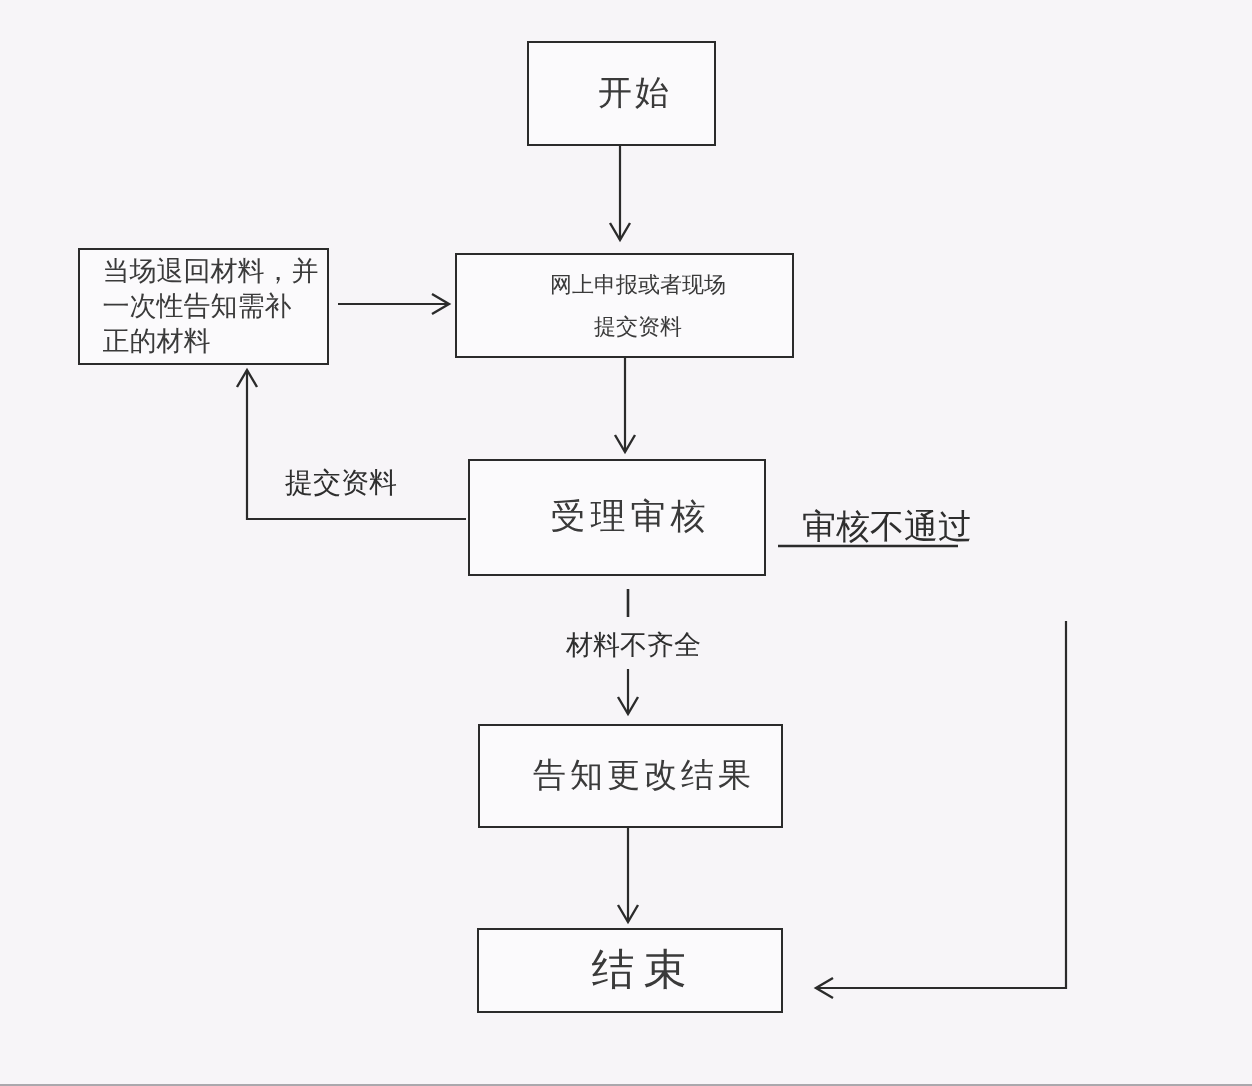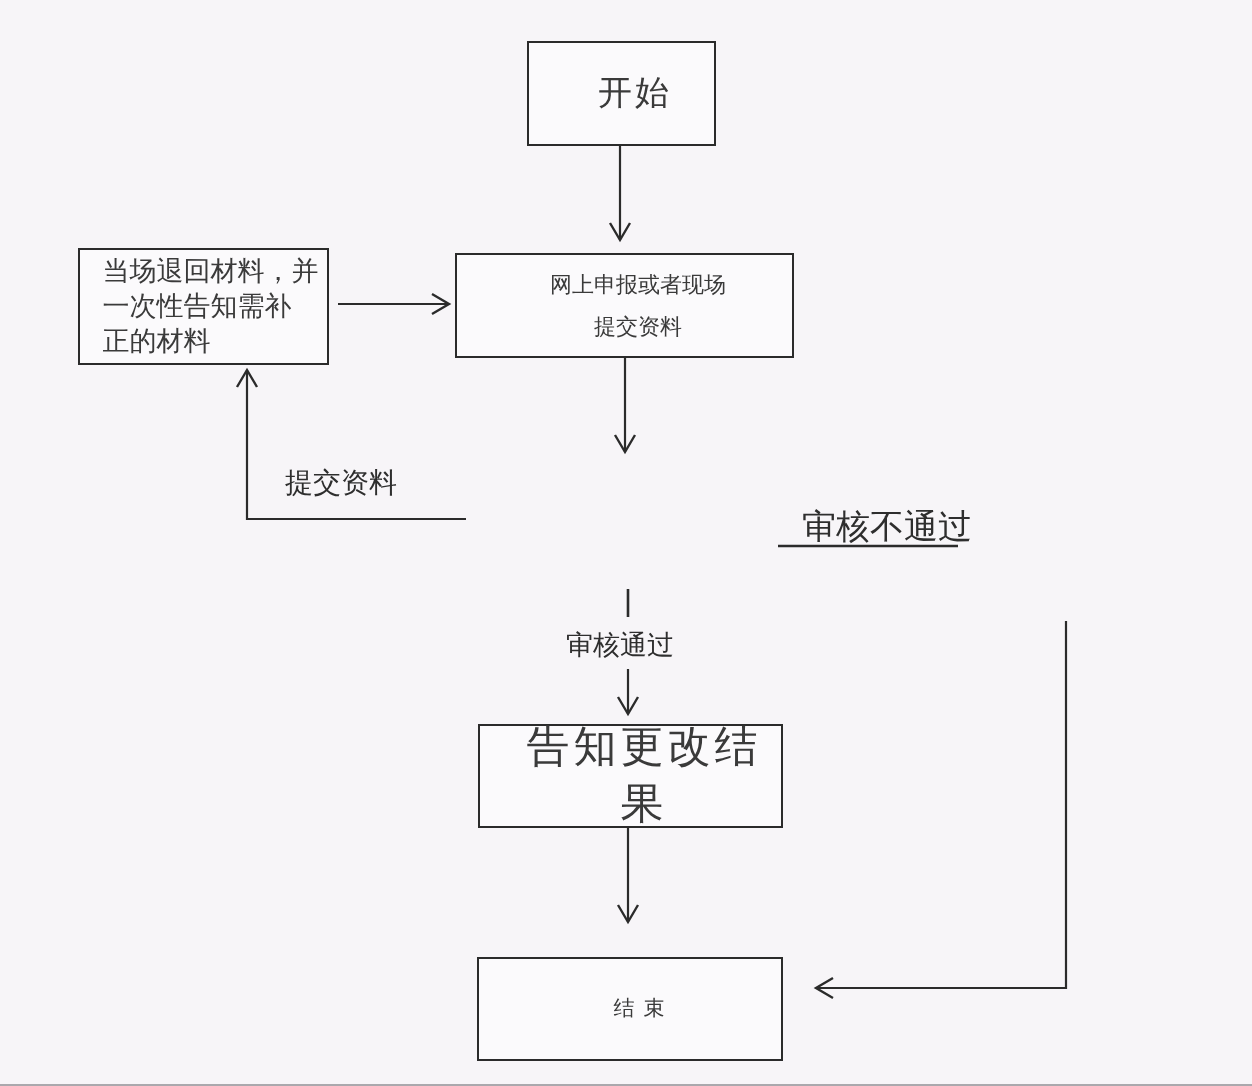--- a/index.html
+++ b/index.html
@@ -36,22 +36,22 @@
     line-height: 1.32;
     padding-left: 27px;
   }
   .node.center { text-align: center; }
   .node.left-align { justify-content: center; text-align: left; }
   .node-start   { left: 527px; top: 41px;  width: 189px; height: 105px; font-size: 34px; letter-spacing: 3px; }
   .node-submit  { left: 455px; top: 253px; width: 339px; height: 105px; font-size: 22px; line-height: 42px; }
   .node-return  { left: 78px;  top: 248px; width: 251px; height: 117px; font-size: 27px; line-height: 35px; padding-left: 14px; }
   .node-review  { left: 468px; top: 459px; width: 298px; height: 117px; font-size: 35px; letter-spacing: 5px; }
   .node-notify-fail { left: 966px; top: 504px; width: 213px; height: 116px; font-size: 28px; line-height: 34px; padding-left: 20px; }
-  .node-result  { left: 478px; top: 724px; width: 305px; height: 104px; font-size: 43px; letter-spacing: 4px; }
-  .node-end     { left: 477px; top: 957px; width: 306px; height: 104px; font-size: 21px; letter-spacing: 9px; }
+  .node-result  { left: 478px; top: 724px; width: 305px; height: 104px; font-size: 33px; letter-spacing: 4px; }
+  .node-end     { left: 477px; top: 928px; width: 306px; height: 85px; font-size: 43px; letter-spacing: 9px; }
   .edge-label {
     position: absolute;
     color: #2e2e2e;
     white-space: nowrap;
   }
   .label-incomplete { left: 285px; top: 464px; font-size: 28px; }
   .label-fail       { left: 802px; top: 504px; font-size: 34px; }
   .label-pass       { left: 566px; top: 627px; font-size: 27px; }
   .bottom-edge {
     position: absolute;
@@ -99,31 +99,34 @@
     <span>网上申报或者现场
 提交资料</span>
   </div>
 
   <div class="node node-return left-align">
     <span>当场退回材料，并
 一次性告知需补
 正的材料</span>
   </div>
 
+  <div class="node node-review center">
+    <span>受理审核</span>
+  </div>
 
 
   <div class="node node-result center">
     <span>告知更改结果</span>
   </div>
 
   <div class="node node-end center">
     <span>结束</span>
   </div>
 
   <div class="edge-label label-incomplete">提交资料</div>
 
   <div class="edge-label label-fail">审核不通过</div>
 
-  <div class="edge-label label-pass">审核通过</div>
+  <div class="edge-label label-pass">材料不齐全</div>
 
   <div class="bottom-edge"></div>
 
 </div>
 
 </body></html>

